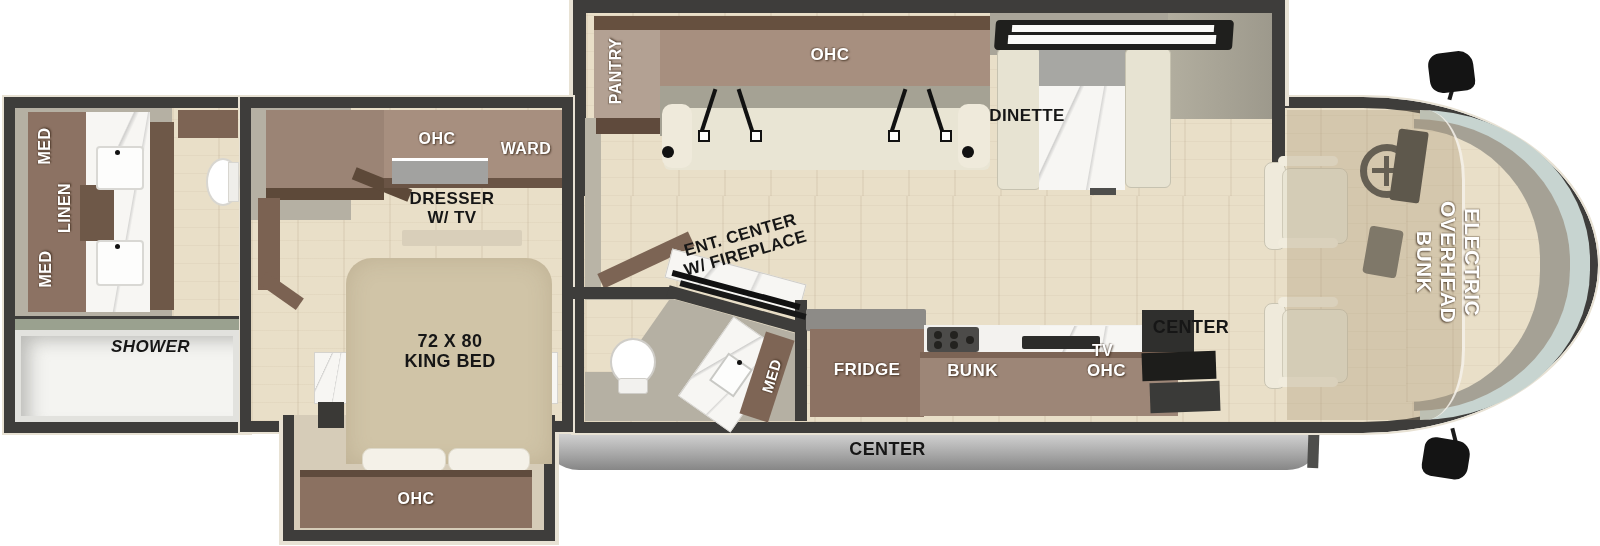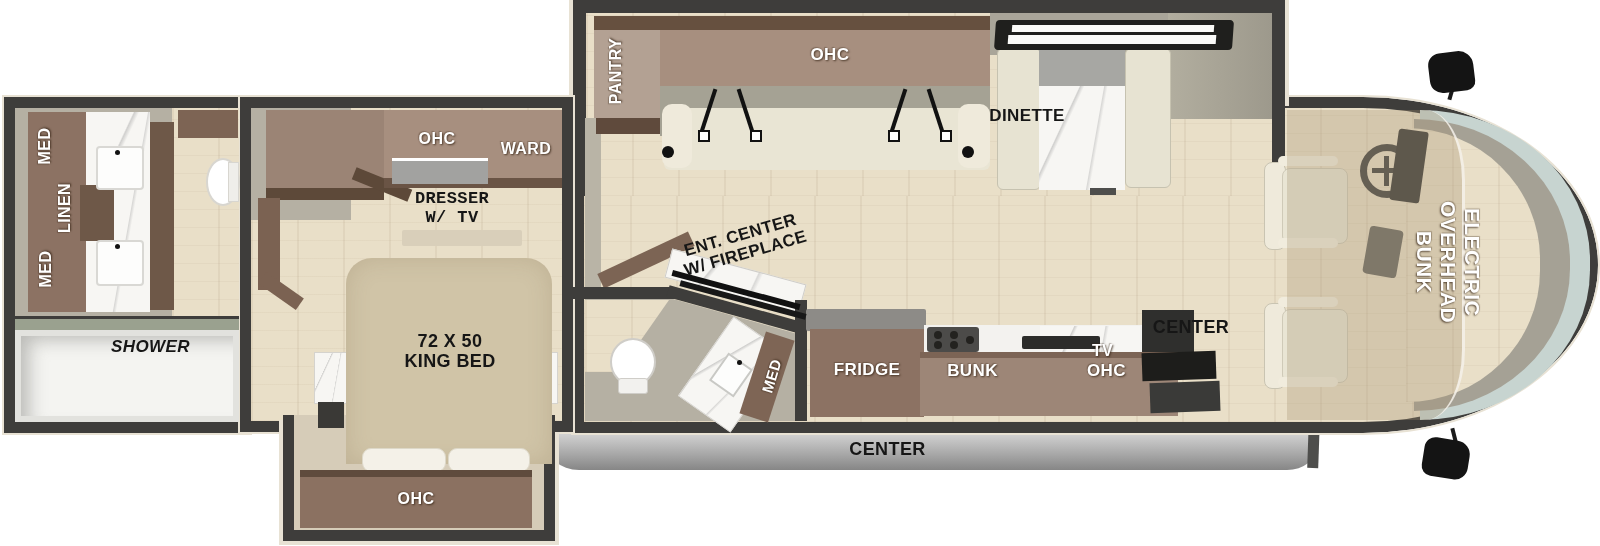--- a/index.html
+++ b/index.html
@@ -182,35 +182,35 @@
   <div class="abs" style="left:251px;top:108px;width:100px;height:112px;background:var(--greige);z-index:3;"></div>
   <div class="abs grain" style="left:266px;top:110px;width:118px;height:84px;background:#9b8475;z-index:3;"></div>
   <div class="abs" style="left:266px;top:188px;width:118px;height:12px;background:#5d4939;z-index:3;"></div>
   <div class="abs" style="left:352px;top:178px;width:60px;height:13px;background:#5d4939;transform:rotate(22deg);z-index:3;"></div>
   <div class="abs grain" style="left:384px;top:110px;width:178px;height:74px;background:var(--cablight);z-index:3;"></div>
   <div class="abs" style="left:384px;top:178px;width:178px;height:10px;background:#6a5445;z-index:3;"></div>
   <div class="abs" style="left:392px;top:158px;width:96px;height:26px;background:#a2a2a0;border-top:3px solid #fff;box-sizing:border-box;z-index:4;"></div>
   <div class="abs lbl lw" style="left:407px;top:130px;width:60px;font-size:16px;">OHC</div>
   <div class="abs lbl lw" style="left:486px;top:140px;width:80px;font-size:16px;">WARD</div>
   <div class="abs" style="left:402px;top:230px;width:120px;height:16px;background:#d9cfba;border-radius:2px;z-index:3;"></div>
-  <div class="abs lbl" style="left:382px;top:190px;width:140px;font-size:17px;font-family:Liberation Mono, monospace;">DRESSER
+  <div class="abs lbl" style="left:382px;top:190px;width:140px;font-size:17px;">DRESSER
 W/ TV</div>
   <div class="abs grain" style="left:258px;top:198px;width:22px;height:92px;background:#7b6252;z-index:3;"></div>
   <div class="abs grain" style="left:258px;top:284px;width:46px;height:14px;background:#7b6252;transform:rotate(35deg);z-index:3;"></div>
   <div class="abs marble" style="left:314px;top:352px;width:32px;height:50px;border:1px solid #d5d3ce;z-index:4;"></div>
   <div class="abs marble" style="left:526px;top:352px;width:30px;height:50px;border:1px solid #d5d3ce;z-index:4;"></div>
 
   <div class="abs" style="left:283px;top:415px;width:272px;height:126px;background:#d6ccb8;box-sizing:border-box;
               border:11px solid var(--wall);border-top:none;z-index:2;"></div>
   <div class="abs" style="left:279px;top:420px;width:4px;height:121px;background:var(--trim);z-index:2;"></div>
   <div class="abs" style="left:555px;top:433px;width:4px;height:108px;background:var(--trim);z-index:2;"></div>
   <div class="abs" style="left:279px;top:541px;width:280px;height:4px;background:var(--trim);z-index:2;"></div>
   <div class="abs" style="left:318px;top:402px;width:26px;height:26px;background:#3a3936;z-index:6;"></div>
   <div class="abs" style="left:346px;top:258px;width:206px;height:206px;background:var(--bed);
               border-radius:26px 26px 0 0;box-shadow:inset 0 0 24px rgba(110,90,60,.18);z-index:5;"></div>
-  <div class="abs lbl" style="left:370px;top:332px;width:160px;font-size:18px;">72 X 50
+  <div class="abs lbl" style="left:370px;top:332px;width:160px;font-size:18px;">72 X 80
 KING BED</div>
   <div class="abs" style="left:362px;top:448px;width:82px;height:22px;background:#f4f1e8;border:1px solid #ddd8c8;border-radius:9px;z-index:6;"></div>
   <div class="abs" style="left:448px;top:448px;width:80px;height:22px;background:#f4f1e8;border:1px solid #ddd8c8;border-radius:9px;z-index:6;"></div>
   <div class="abs grain" style="left:300px;top:470px;width:232px;height:58px;background:#8b7161;border-top:7px solid #5f4b3d;box-sizing:border-box;z-index:6;"></div>
   <div class="abs lbl lw" style="left:386px;top:490px;width:60px;font-size:16px;">OHC</div>
 
 </div>
 
 </body></html>

